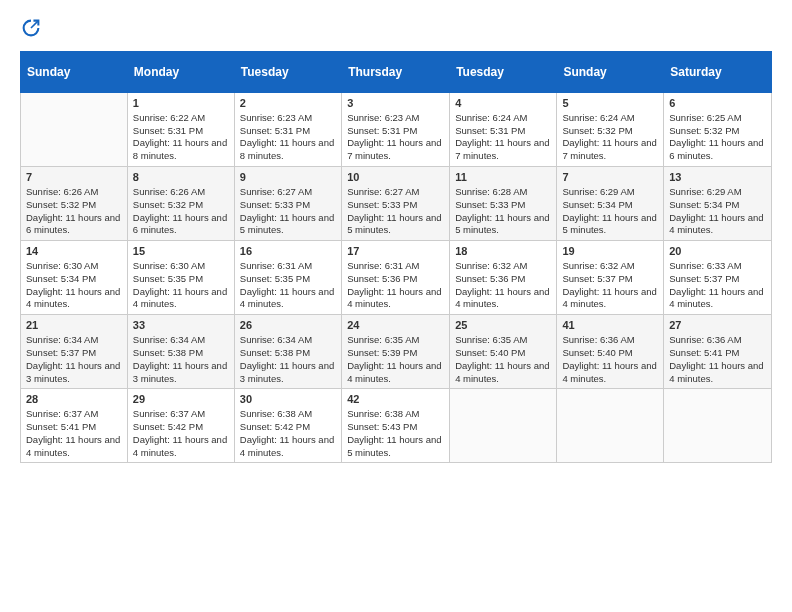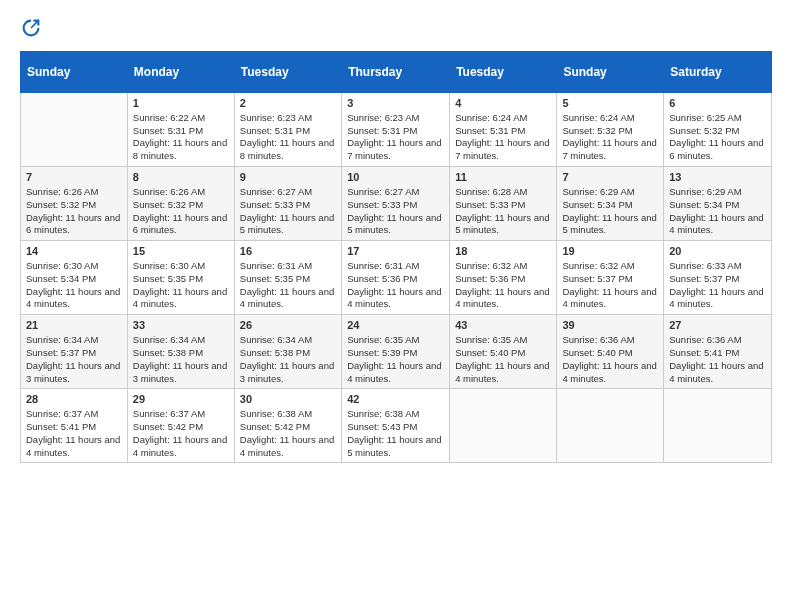--- a/index.html
+++ b/index.html
@@ -149,22 +149,22 @@
           <td><span class="day-num">17</span><span>Sunrise: 6:31 AM<br>Sunset: 5:36 PM<br>Daylight: 11 hours and 4 minutes.</span></td>
           <td><span class="day-num">18</span><span>Sunrise: 6:32 AM<br>Sunset: 5:36 PM<br>Daylight: 11 hours and 4 minutes.</span></td>
           <td><span class="day-num">19</span><span>Sunrise: 6:32 AM<br>Sunset: 5:37 PM<br>Daylight: 11 hours and 4 minutes.</span></td>
           <td><span class="day-num">20</span><span>Sunrise: 6:33 AM<br>Sunset: 5:37 PM<br>Daylight: 11 hours and 4 minutes.</span></td>
         </tr>
         <tr class="row-alt">
           <td><span class="day-num">21</span><span>Sunrise: 6:34 AM<br>Sunset: 5:37 PM<br>Daylight: 11 hours and 3 minutes.</span></td>
           <td><span class="day-num">33</span><span>Sunrise: 6:34 AM<br>Sunset: 5:38 PM<br>Daylight: 11 hours and 3 minutes.</span></td>
           <td><span class="day-num">26</span><span>Sunrise: 6:34 AM<br>Sunset: 5:38 PM<br>Daylight: 11 hours and 3 minutes.</span></td>
           <td><span class="day-num">24</span><span>Sunrise: 6:35 AM<br>Sunset: 5:39 PM<br>Daylight: 11 hours and 4 minutes.</span></td>
-          <td><span class="day-num">43</span><span>Sunrise: 6:35 AM<br>Sunset: 5:40 PM<br>Daylight: 11 hours and 4 minutes.</span></td>
-          <td><span class="day-num">39</span><span>Sunrise: 6:36 AM<br>Sunset: 5:40 PM<br>Daylight: 11 hours and 4 minutes.</span></td>
+          <td><span class="day-num">25</span><span>Sunrise: 6:35 AM<br>Sunset: 5:40 PM<br>Daylight: 11 hours and 4 minutes.</span></td>
+          <td><span class="day-num">41</span><span>Sunrise: 6:36 AM<br>Sunset: 5:40 PM<br>Daylight: 11 hours and 4 minutes.</span></td>
           <td><span class="day-num">27</span><span>Sunrise: 6:36 AM<br>Sunset: 5:41 PM<br>Daylight: 11 hours and 4 minutes.</span></td>
         </tr>
         <tr>
           <td><span class="day-num">28</span><span>Sunrise: 6:37 AM<br>Sunset: 5:41 PM<br>Daylight: 11 hours and 4 minutes.</span></td>
           <td><span class="day-num">29</span><span>Sunrise: 6:37 AM<br>Sunset: 5:42 PM<br>Daylight: 11 hours and 4 minutes.</span></td>
           <td><span class="day-num">30</span><span>Sunrise: 6:38 AM<br>Sunset: 5:42 PM<br>Daylight: 11 hours and 4 minutes.</span></td>
           <td><span class="day-num">42</span><span>Sunrise: 6:38 AM<br>Sunset: 5:43 PM<br>Daylight: 11 hours and 5 minutes.</span></td>
           <td class="empty"></td>
           <td class="empty"></td>
           <td class="empty"></td>

